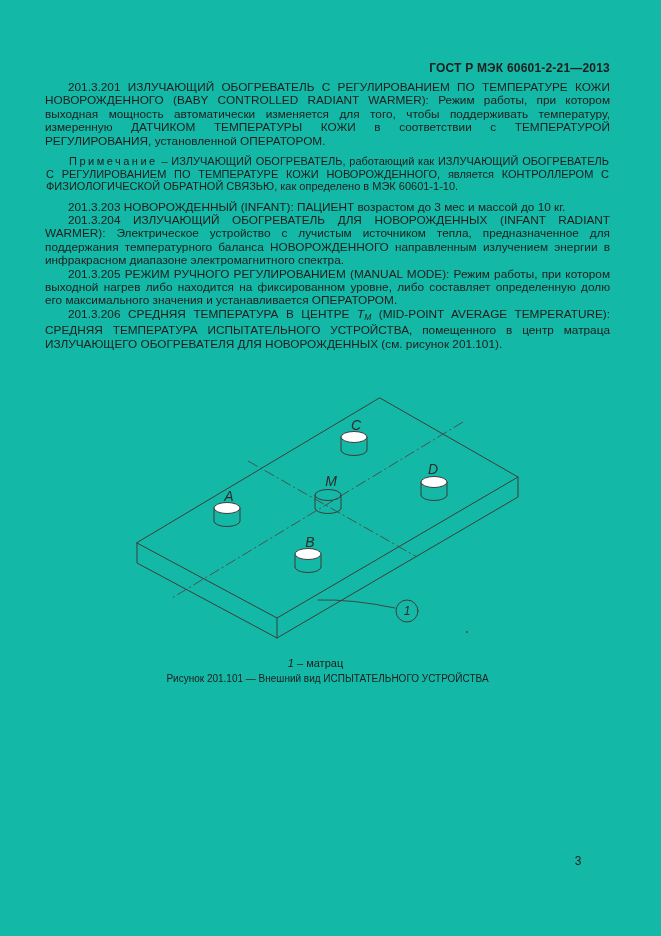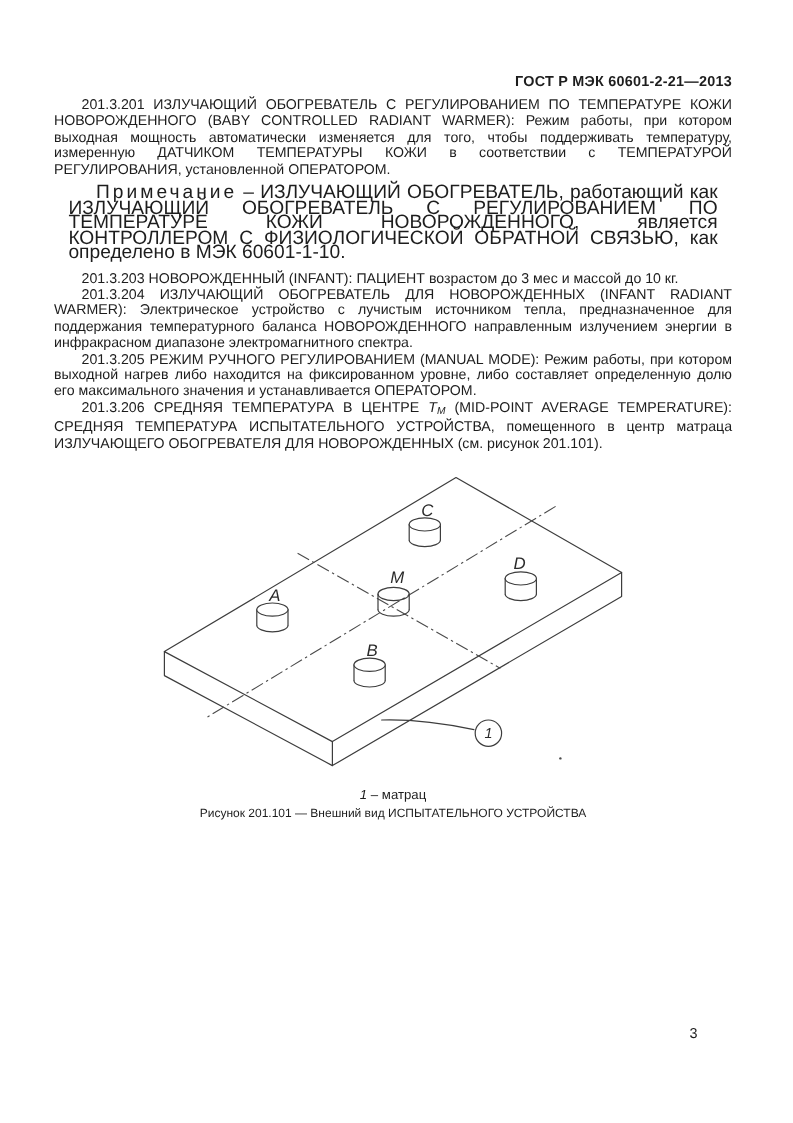--- a/index.html
+++ b/index.html
@@ -1,44 +1,44 @@
 <!DOCTYPE html>
 <html><head>
 <meta charset="utf-8">
 <style>
   html,body{margin:0;padding:0;background:#e8e8e8;}
   .page{
-    width:661px;height:936px;position:relative;background:#ffffff;
+    width:661px;height:936px;position:relative;background:#14b8a6;
     font-family:"Liberation Sans",sans-serif;color:#1d1d1d;overflow:hidden;
     margin:0 auto;
   }
   .header{
     position:absolute;top:61px;left:45px;width:565px;
     text-align:right;font-weight:700;font-size:12px;letter-spacing:.2px;
   }
   .content{
     position:absolute;top:81px;left:45px;width:565px;
     font-size:11.8px;line-height:13.4px;text-align:justify;
   }
   .para{margin:0;text-indent:23px;}
-  .note{font-size:16px;line-height:12.5px;margin:7px 12px 8px;}
+  .note{font-size:11px;line-height:12.5px;margin:7px 1px 8px;}
   .b{font-weight:400;}
   .i{font-style:italic;}
   .sub{vertical-align:-2px;font-size:.72em;}
   .sp{letter-spacing:2.5px;}
   .figure-svg{position:absolute;left:0;top:0;width:661px;height:936px;}
   .figure-svg *{vector-effect:non-scaling-stroke;}
   .line{stroke:#3d3d3d;stroke-width:1;fill:none;stroke-linejoin:round;stroke-linecap:round;}
   .dash{stroke:#4a4a4a;stroke-width:.9;fill:none;stroke-dasharray:11 3 2 3;}
   .cyl{stroke:#3d3d3d;stroke-width:1;fill:#ffffff;}
   .cyl-open{stroke:#3d3d3d;stroke-width:1;fill:none;}
   .fig-label{font:italic 14px "Liberation Sans",sans-serif;fill:#2b2b2b;text-anchor:middle;}
   .callout-num{font:italic 12px "Liberation Sans",sans-serif;fill:#2b2b2b;text-anchor:middle;}
   .fig-legend{
-    position:absolute;top:657px;left:45px;width:565px;
+    position:absolute;top:657px;left:33px;width:565px;
     text-align:center;font-size:11px;line-height:13px;
   }
   .fig-caption{
     position:absolute;top:672px;left:45px;width:565px;
     text-align:center;font-size:10px;line-height:13px;
   }
   .page-num{
     position:absolute;top:854px;left:558px;width:40px;
     text-align:center;font-size:12px;
   }

